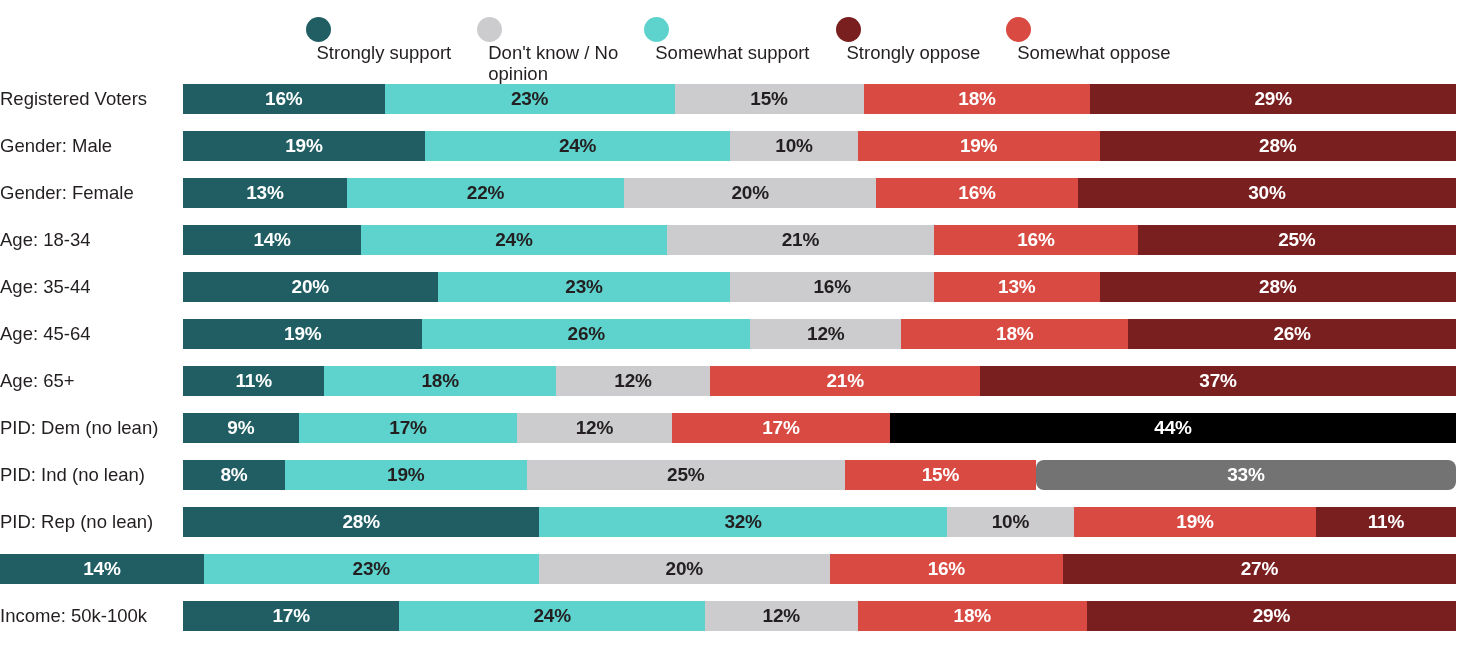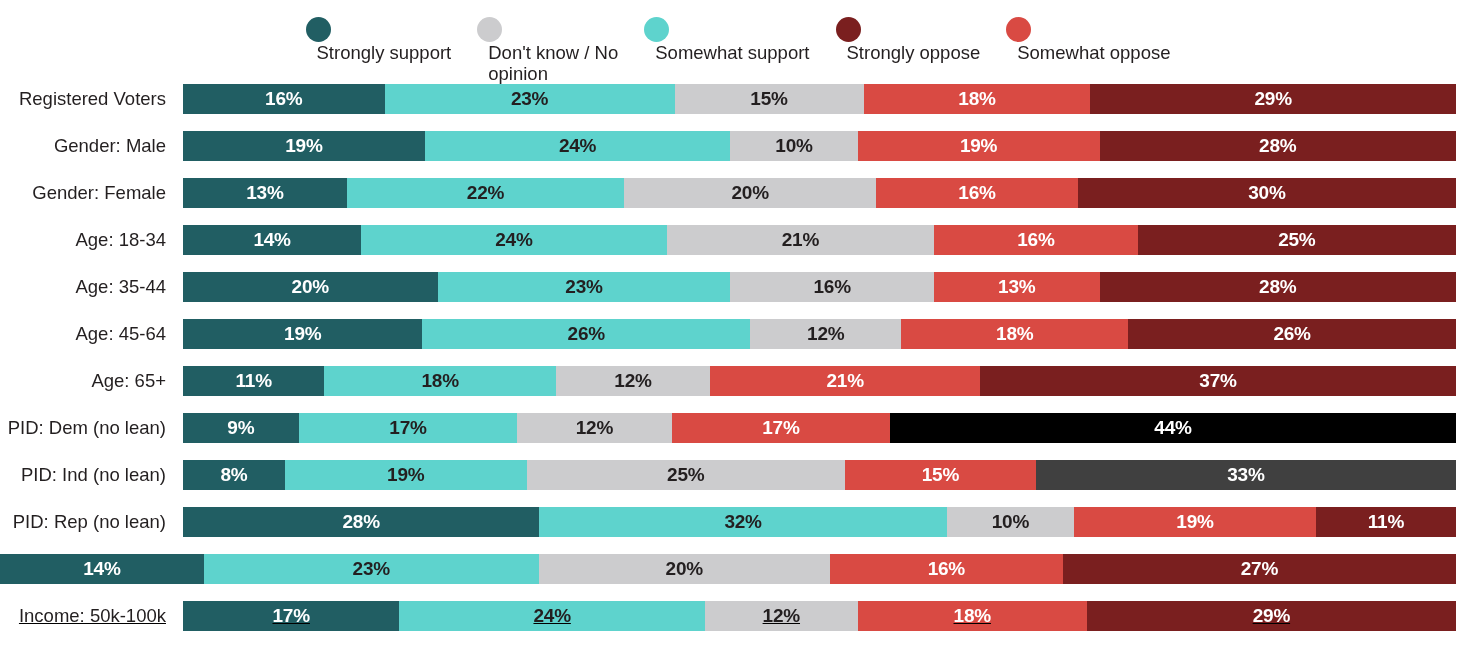--- a/index.html
+++ b/index.html
@@ -64,26 +64,26 @@
     width: 1476px;
   }
   .bar-row {
     position: relative;
     height: 30px;
     margin-bottom: 17px;
     display: flex;
     flex-direction: row;
     align-items: stretch;
   }
-  .bar-row:last-child { margin-bottom: 8px; text-decoration: underline; }
+  .bar-row:last-child { margin-bottom: 8px; }
 
   .row-label {
     width: 183px;
     flex: 0 0 183px;
-    text-align: right;
+    text-align: left;
     font-size: 18.5px;
     line-height: 30px;
     color: #231f20;
     padding-right: 17px;
     box-sizing: border-box;
     white-space: nowrap;
     overflow: visible;
   }
 
   .bar-track {
@@ -309,21 +309,21 @@
           </div>
           <div class="seg dark-text" style="background: rgb(94, 211, 205); flex: 0 0 19%;">
             <span class="seg-label">19%</span>
           </div>
           <div class="seg dark-text" style="background: rgb(204, 204, 206); flex: 0 0 25%;">
             <span class="seg-label">25%</span>
           </div>
           <div class="seg light-text" style="background: rgb(217, 74, 67); flex: 0 0 15%;">
             <span class="seg-label">15%</span>
           </div>
-          <div class="seg light-text" style="background: #404040; flex: 0 0 33%;">
+          <div class="seg light-text" style="background: #737373; flex: 0 0 33%; border-radius: 8px;">
             <span class="seg-label">33%</span>
           </div>
         </div>
       </div>
       <div class="bar-row">
         <div class="row-label">PID: Rep (no lean)</div>
         <div class="bar-track">
           <div class="seg light-text" style="background: rgb(33, 94, 99); flex: 0 0 28%;">
             <span class="seg-label">28%</span>
           </div>

